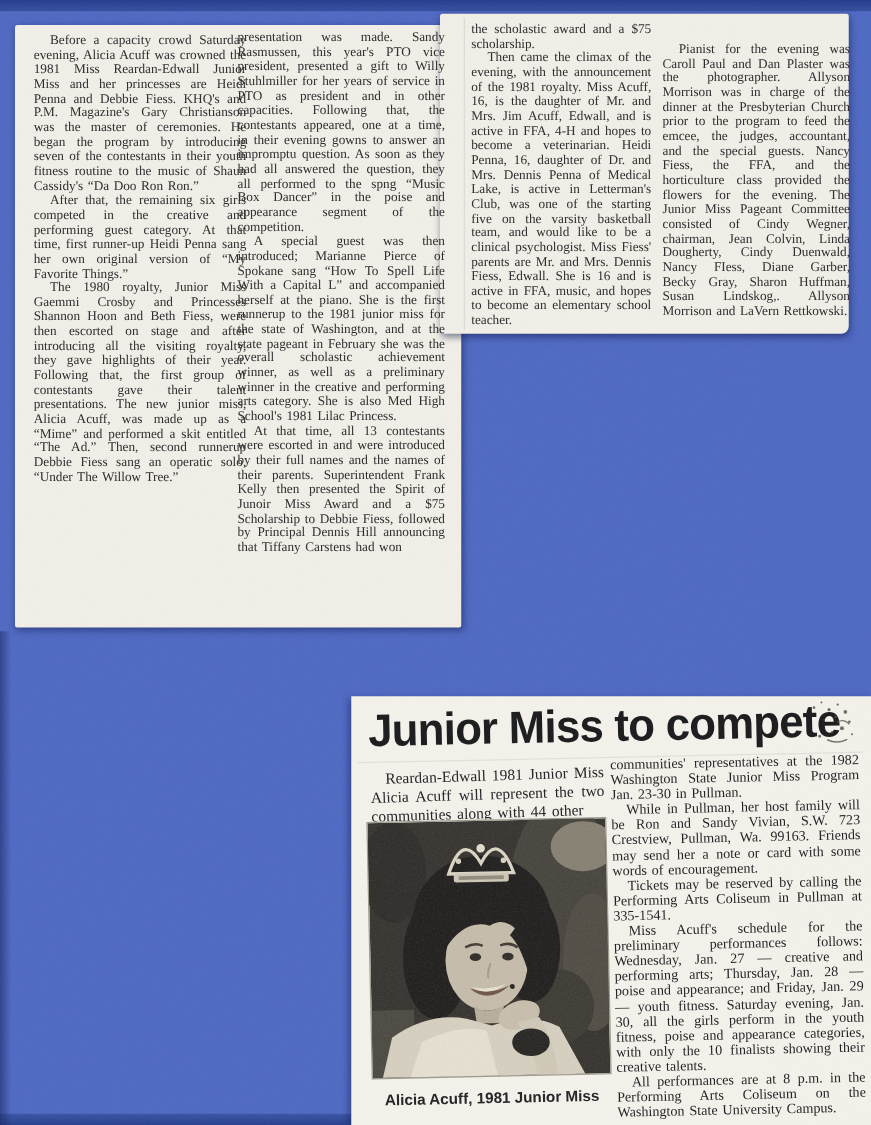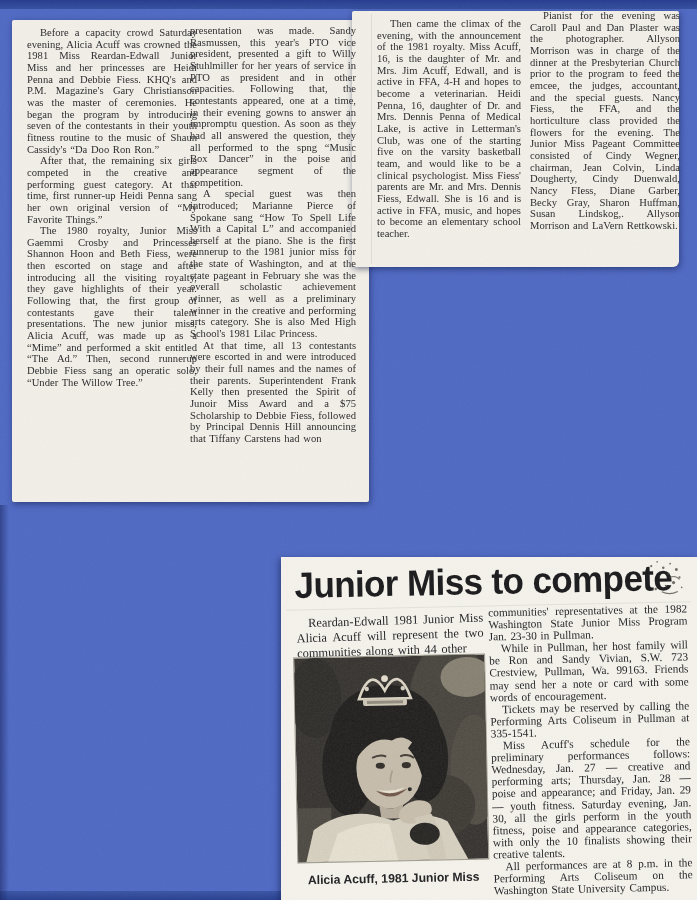--- a/index.html
+++ b/index.html
@@ -19,21 +19,21 @@
   .paper-b{left:352px;top:11px;width:327px;height:256px;border-radius:2px 2px 6px 4px;}
   .seam{left:371px;top:14px;width:1px;height:250px;background:rgba(60,60,60,.10);}
   
   .col{color:#2c2b2e;text-align:justify;}
   .col p{margin:0;font-size:10.6px;line-height:11.65px;text-indent:13px;
          word-spacing:1px;}
   .col p.cont{text-indent:0;}
   .col1{left:27px;top:27px;width:170px;}
   .col2{left:190px;top:25px;width:166px;}
   .col3{left:377px;top:18px;width:144px;}
-  .col4{left:530px;top:10px;width:150px;}
+  .col4{left:530px;top:34px;width:150px;}
   
   .paper-c{left:281px;top:557px;width:416px;height:343px;background:#f4f2eb;
            box-shadow:-2px 2px 6px rgba(12,22,70,.5);}
   .b-inner{position:absolute;left:0;top:0;width:100%;height:100%;
            transform:rotate(-1.2deg);transform-origin:55% 0;}
   .headline{position:absolute;left:13px;top:4px;margin:0;white-space:nowrap;
             font-family:"Liberation Sans", sans-serif;font-weight:700;
             font-size:35px;letter-spacing:-0.6px;color:#1b1b1d;
             transform:scaleY(1.04);}
   .hl-rule{position:absolute;left:4px;top:48px;width:405px;height:1px;background:rgba(0,0,0,.07);}
@@ -71,20 +71,21 @@
     <p>The 1980 royalty, Junior Miss Gaemmi Crosby and Princesses Shannon Hoon and Beth Fiess, were then escorted on stage and after introducing all the visiting royalty, they gave highlights of their year. Following that, the first group of contestants gave their talent presentations. The new junior miss, Alicia Acuff, was made up as a “Mime” and performed a skit entitled “The Ad.” Then, second runnerup Debbie Fiess sang an operatic solo, “Under The Willow Tree.”</p>
   </div>
 
   <div class="abs col col2">
     <p class="cont">presentation was made. Sandy Rasmussen, this year's PTO vice president, presented a gift to Willy Stuhlmiller for her years of service in PTO as president and in other capacities. Following that, the contestants appeared, one at a time, in their evening gowns to answer an impromptu question. As soon as they had all answered the question, they all performed to the spng “Music Box Dancer” in the poise and appearance segment of the competition.</p>
     <p>A special guest was then introduced; Marianne Pierce of Spokane sang “How To Spell Life With a Capital L” and accompanied herself at the piano. She is the first runnerup to the 1981 junior miss for the state of Washington, and at the state pageant in February she was the overall scholastic achievement winner, as well as a preliminary winner in the creative and performing arts category. She is also Med High School's 1981 Lilac Princess.</p>
     <p>At that time, all 13 contestants were escorted in and were introduced by their full names and the names of their parents. Superintendent Frank Kelly then presented the Spirit of Junoir Miss Award and a $75 Scholarship to Debbie Fiess, followed by Principal Dennis Hill announcing that Tiffany Carstens had won</p>
   </div>
 
   <div class="abs col col3">
+    <p class="cont">the scholastic award and a $75 scholarship.</p>
     <p>Then came the climax of the evening, with the announcement of the 1981 royalty. Miss Acuff, 16, is the daughter of Mr. and Mrs. Jim Acuff, Edwall, and is active in FFA, 4-H and hopes to become a veterinarian. Heidi Penna, 16, daughter of Dr. and Mrs. Dennis Penna of Medical Lake, is active in Letterman's Club, was one of the starting five on the varsity basketball team, and would like to be a clinical psychologist. Miss Fiess' parents are Mr. and Mrs. Dennis Fiess, Edwall. She is 16 and is active in FFA, music, and hopes to become an elementary school teacher.</p>
   </div>
 
   <div class="abs col col4">
     <p>Pianist for the evening was Caroll Paul and Dan Plaster was the photographer. Allyson Morrison was in charge of the dinner at the Presbyterian Church prior to the program to feed the emcee, the judges, accountant, and the special guests. Nancy Fiess, the FFA, and the horticulture class provided the flowers for the evening. The Junior Miss Pageant Committee consisted of Cindy Wegner, chairman, Jean Colvin, Linda Dougherty, Cindy Duenwald, Nancy FIess, Diane Garber, Becky Gray, Sharon Huffman, Susan Lindskog,. Allyson Morrison and LaVern Rettkowski.</p>
   </div>
 </section>
 
 <section class="abs paper-c">
   <div class="b-inner">

